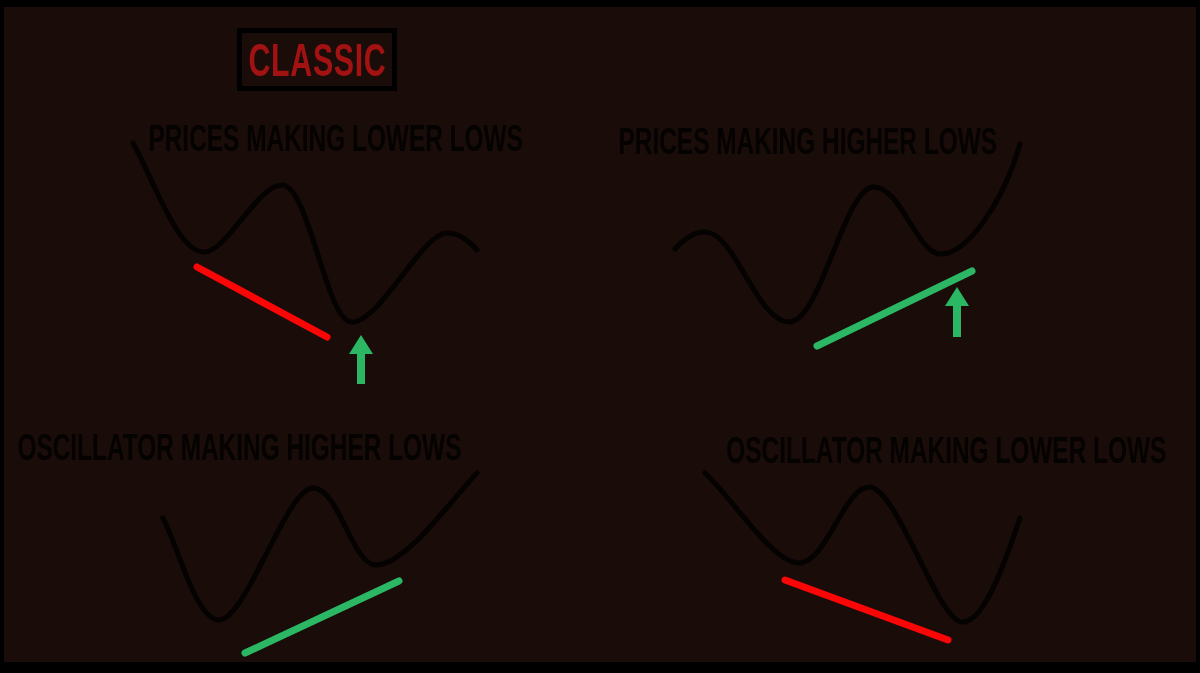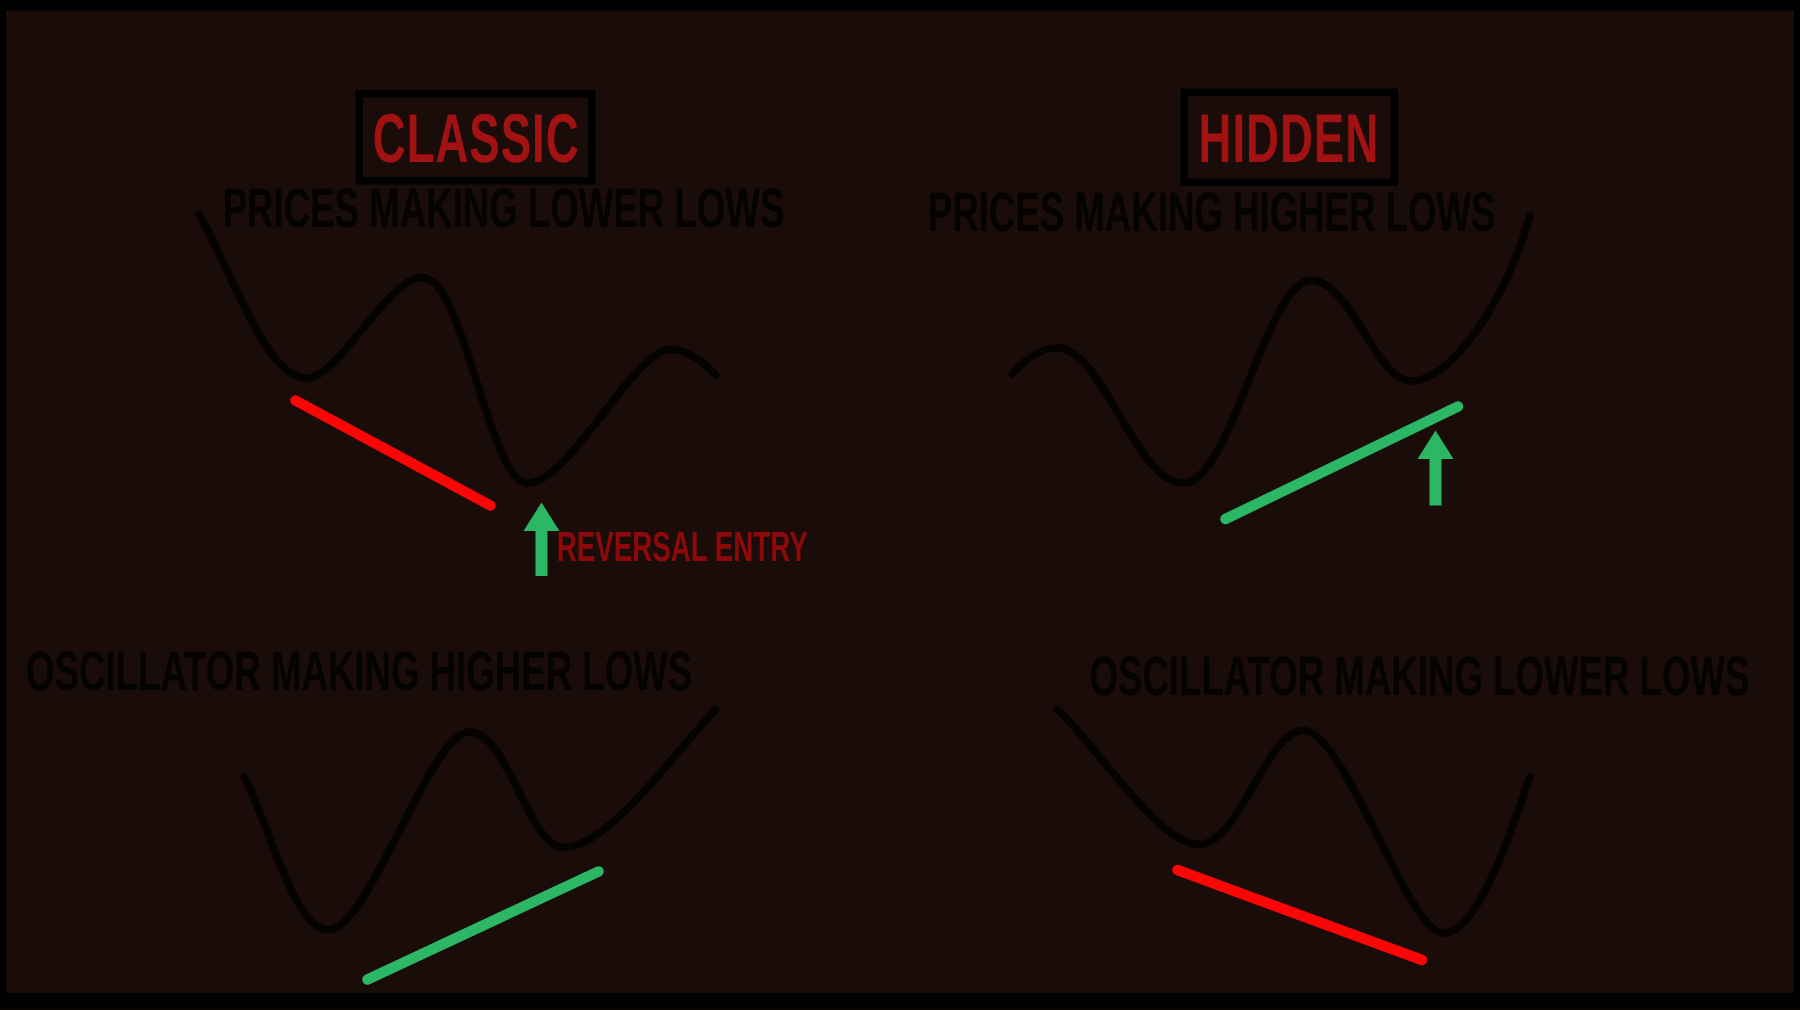--- a/index.html
+++ b/index.html
@@ -33,21 +33,20 @@
   .cond{
     display:inline-block;
     transform:scaleX(0.66);
     transform-origin:center center;
     white-space:nowrap;
     font-weight:bold;
   }
   .titlebox{
     border:5px solid var(--frame);
     box-sizing:border-box;
-    margin-top:32px;
   }
   .title-text{font-size:46px;color:var(--title-red);letter-spacing:1px;}
   .heading-text{font-size:37px;color:var(--curve);}
   .entry-text{font-size:28px;color:var(--entry-text-red);}
   #classic-box{left:237px;top:28px;width:160px;height:63px;}
   #hidden-box{left:787px;top:27px;width:145px;height:65px;}
   #h-tl{left:136px;top:121px;width:400px;height:36px;}
   #h-tr{left:608px;top:124px;width:400px;height:36px;}
   #h-bl{left:39px;top:430px;width:400px;height:36px;}
   #h-br{left:746px;top:433px;width:400px;height:36px;}
@@ -83,35 +82,29 @@
       <line class="arrow-stem" x1="957" y1="337" x2="957" y2="305"></line>
       <polygon class="arrow-head" points="957,287 945,306 969,306"></polygon>
     </g>
     <path class="curve" d="M705,473 C733,499 771,561 798,563 C826,565 844,487 869,487 C897,487 937,620 962,622 C984,624 1006,559 1020,518"></path>
     <line class="line-red" x1="785" y1="580" x2="948" y2="640"></line>
   </svg>
 
   <div id="classic-box" class="txtbox titlebox">
     <span class="cond title-text">CLASSIC</span>
   </div>
-  <div id="hidden-box" class="txtbox titlebox">
-    <span class="cond title-text">HIDDEN</span>
-  </div>
 
   <div id="h-tl" class="txtbox">
     <span class="cond heading-text">PRICES MAKING LOWER LOWS</span>
   </div>
   <div id="h-tr" class="txtbox">
     <span class="cond heading-text">PRICES MAKING HIGHER LOWS</span>
   </div>
   <div id="h-bl" class="txtbox">
     <span class="cond heading-text">OSCILLATOR MAKING HIGHER LOWS</span>
   </div>
   <div id="h-br" class="txtbox">
     <span class="cond heading-text">OSCILLATOR MAKING LOWER LOWS</span>
   </div>
 
-  <div id="lbl-rev" class="txtbox">
-    <span class="cond entry-text">REVERSAL ENTRY</span>
-  </div>
 
   <div class="frame"></div>
 </div>
 
 </body></html>

